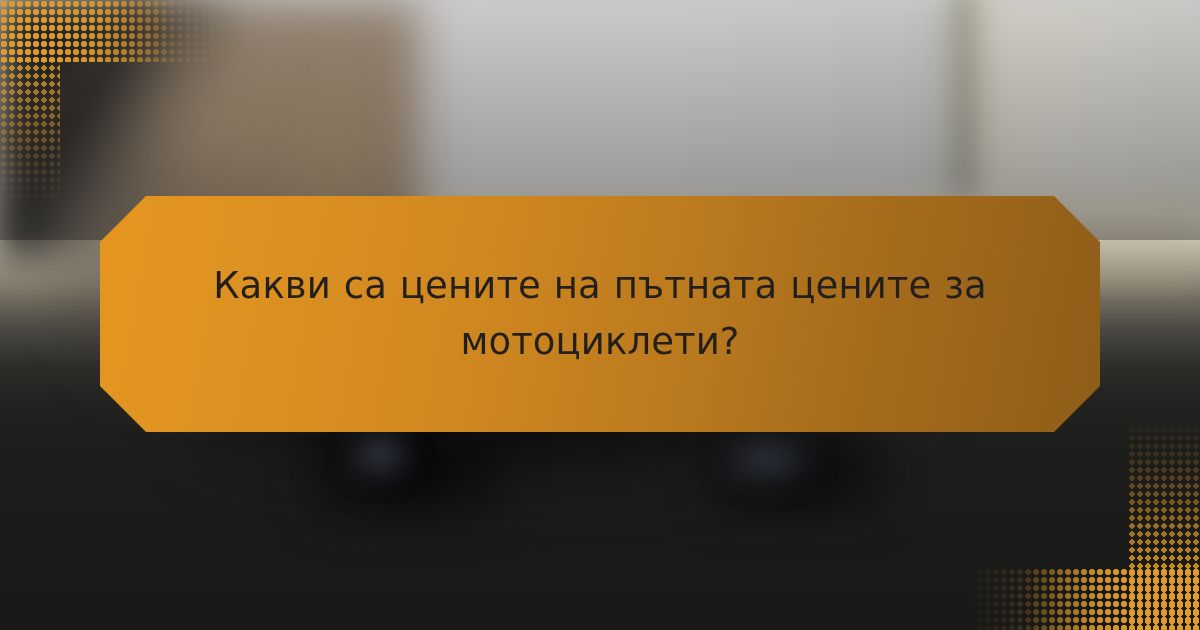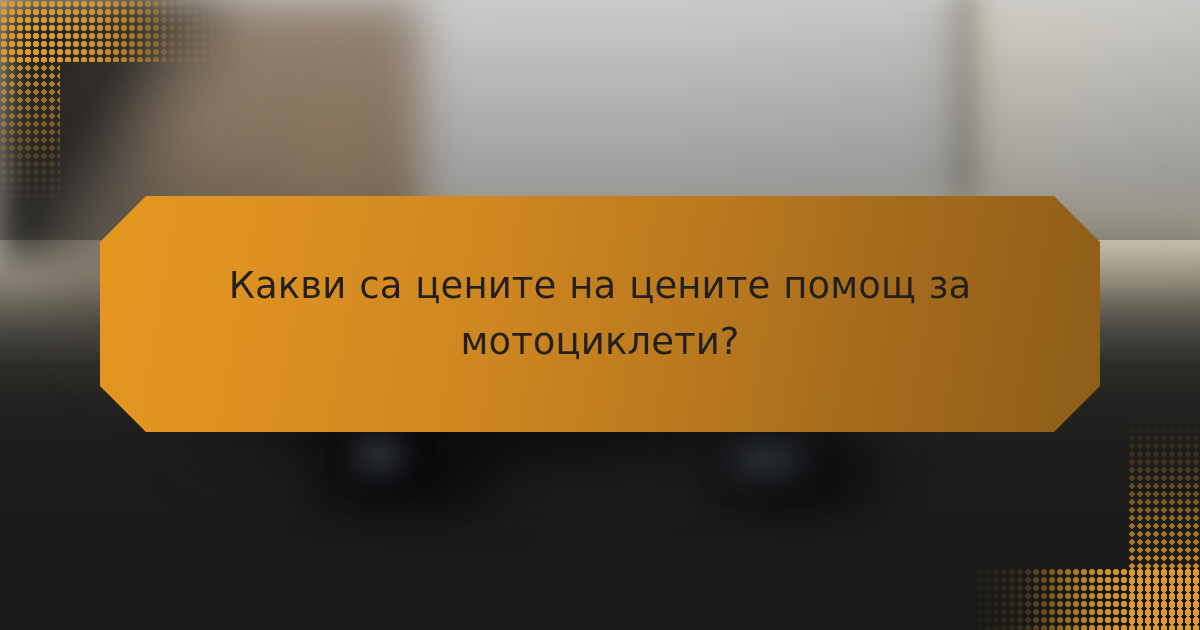--- a/index.html
+++ b/index.html
@@ -296,16 +296,16 @@
 
   <div class="halftone" id="dots-tl-band"></div>
   <div class="halftone" id="dots-tl-col"></div>
   <div class="halftone" id="dots-tl-core"></div>
 
   <div class="halftone" id="dots-br-band"></div>
   <div class="halftone" id="dots-br-col"></div>
   <div class="halftone" id="dots-br-core"></div>
 
   <div id="headline-banner">
-    <h1 id="headline-text">Какви са цените на цените помощ за мотоциклети?</h1>
+    <h1 id="headline-text">Какви са цените на пътната цените за мотоциклети?</h1>
   </div>
 
 </div>
 
 </body></html>

